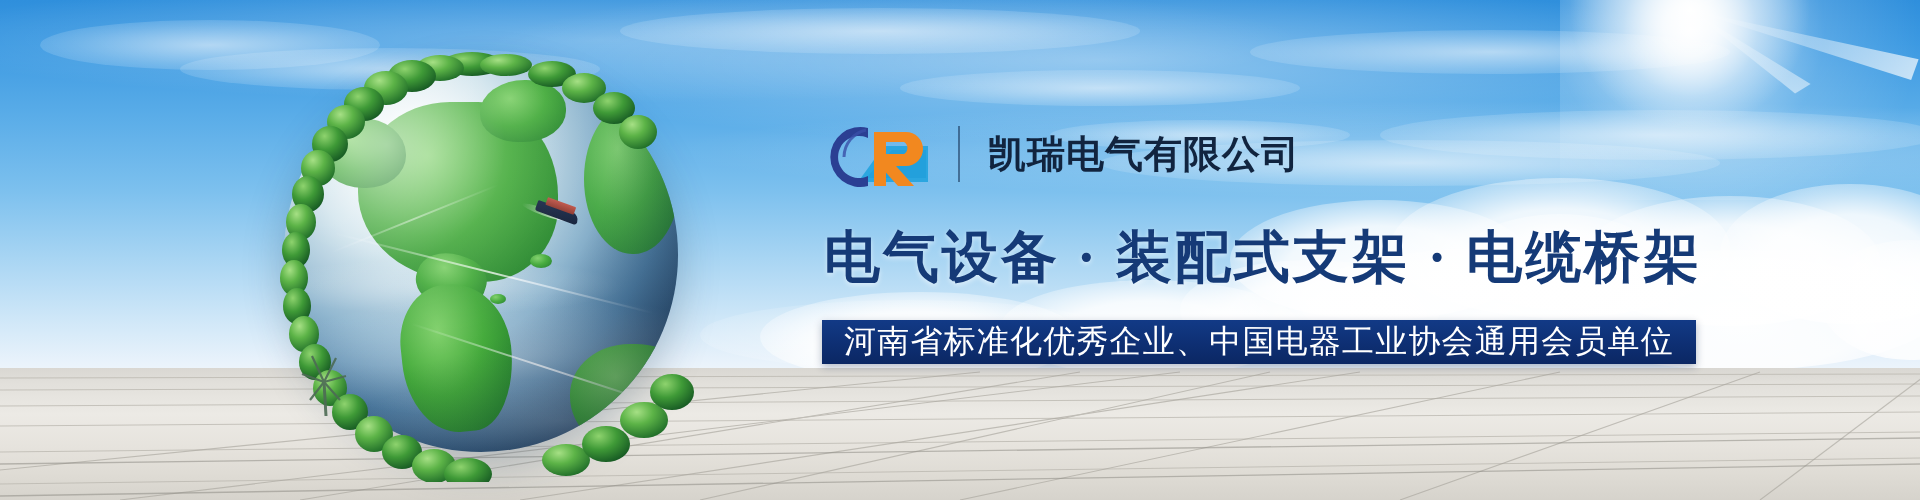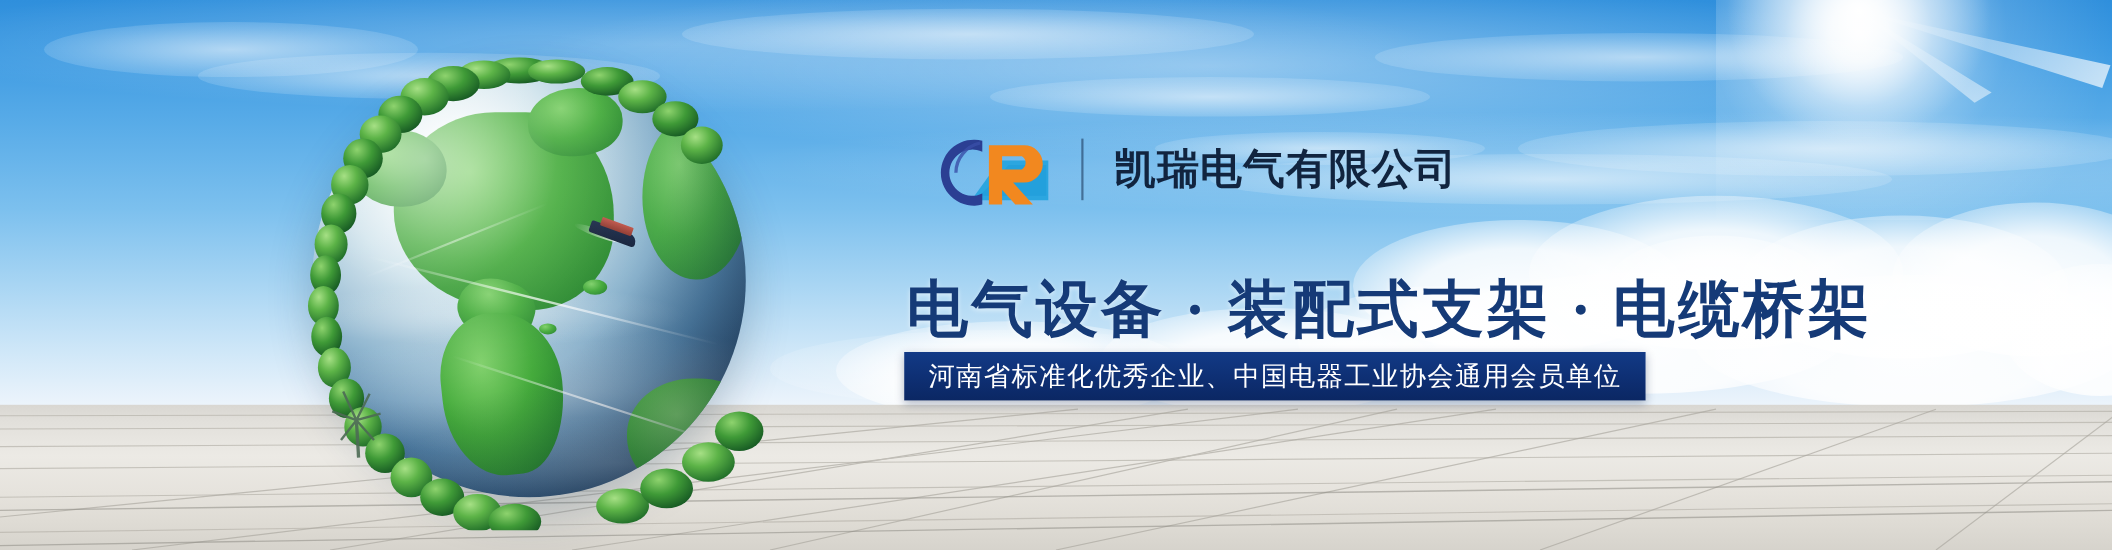--- a/index.html
+++ b/index.html
@@ -159,21 +159,21 @@
   .contrail {
     position: absolute;
     background: linear-gradient(to right, rgba(255,255,255,0), rgba(255,255,255,0.75), rgba(255,255,255,0));
     height: 2px;
     border-radius: 2px;
   }
 
   
   .logo-block {
     position: absolute;
-    left: 847px; top: 120px;
+    left: 822px; top: 120px;
     display: flex;
     align-items: center;
     gap: 12px;
   }
   .logo-mark { position: relative; width: 118px; height: 68px; }
   .logo-divider {
     width: 2px;
     height: 56px;
     background: rgba(20,45,80,0.55);
     margin: 0 16px 0 6px;
@@ -194,21 +194,21 @@
     font-weight: 500;
     color: #16304f;
     letter-spacing: 1.1px;
     margin-top: 7px;
     white-space: nowrap;
   }
 
   
   .tagline {
     position: absolute;
-    left: 824px; top: 244px;
+    left: 824px; top: 220px;
     font-family: "Liberation Serif", serif;
     font-size: 56px;
     font-weight: bold;
     color: #153a77;
     letter-spacing: 3px;
     white-space: nowrap;
     text-shadow: 0 2px 5px rgba(255,255,255,0.55);
   }
 
   
@@ -217,21 +217,21 @@
     left: 822px; top: 320px;
     height: 44px;
     padding: 0 22px;
     display: flex;
     align-items: center;
     background: linear-gradient(to bottom, #123a86 0%, #0e2f73 55%, #0b2763 100%);
     box-shadow: 0 3px 8px rgba(10,30,70,0.30);
   }
   .badge-text {
     font-family: "Liberation Sans", sans-serif;
-    font-size: 24px;
+    font-size: 32px;
     font-weight: 500;
     color: #ffffff;
     letter-spacing: 1.2px;
     white-space: nowrap;
   }
 </style>
 </head>
 <body>
 
 <div id="banner">

